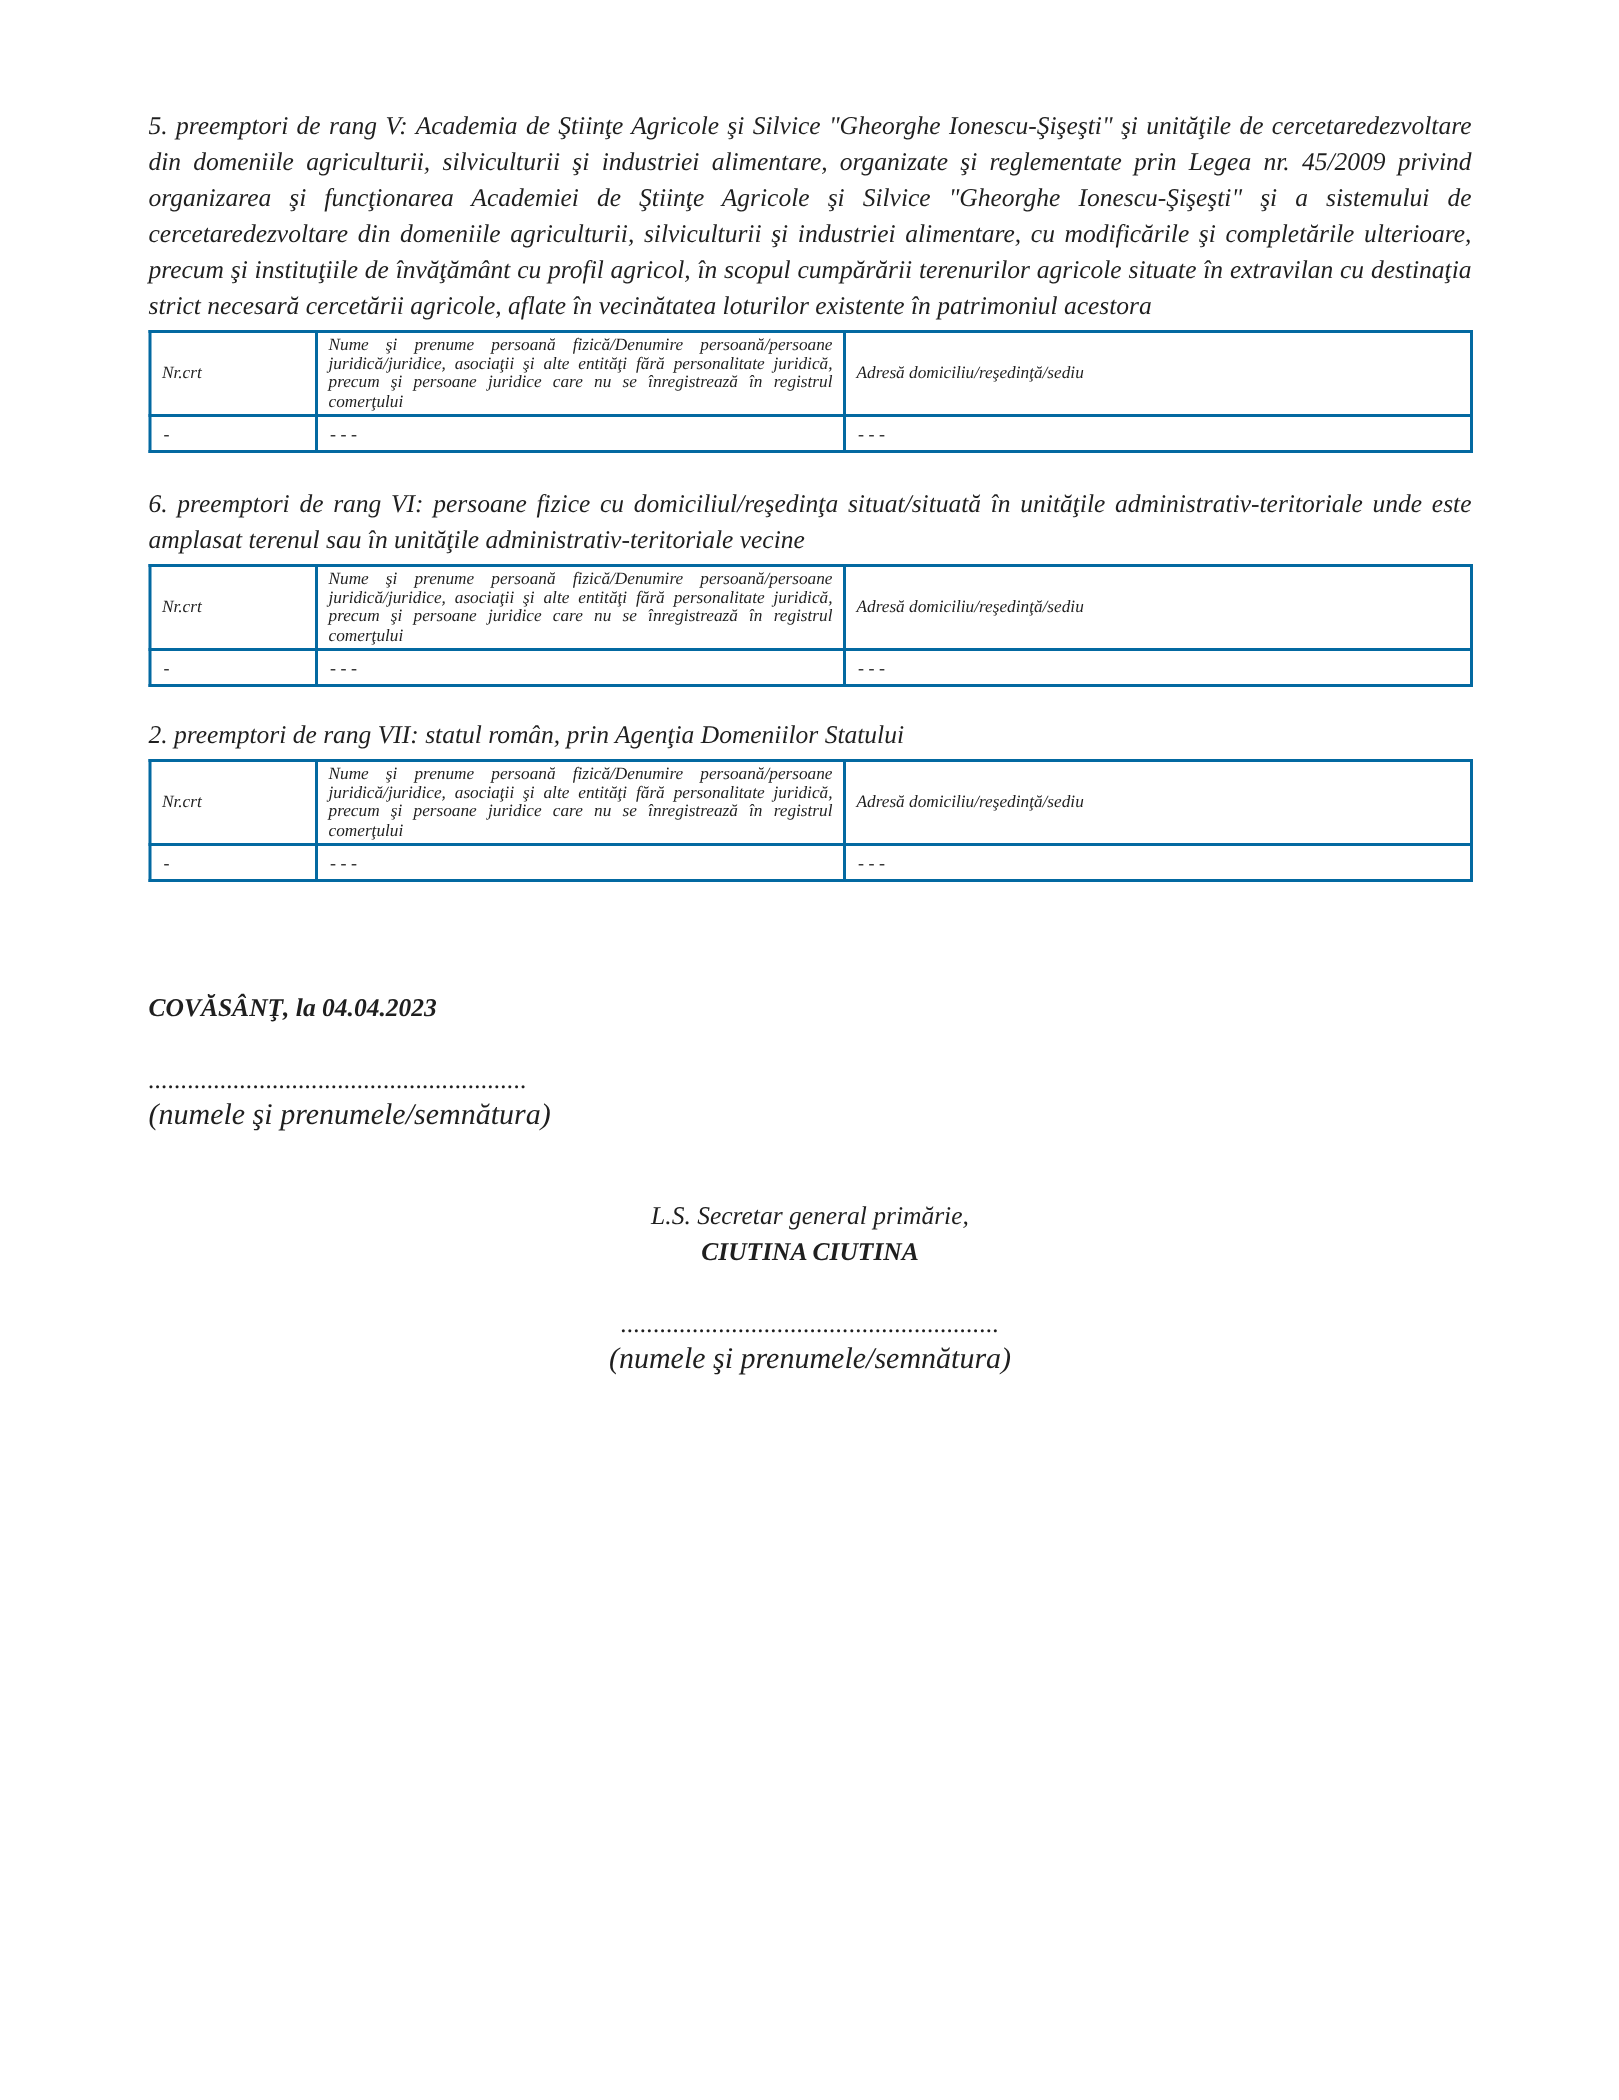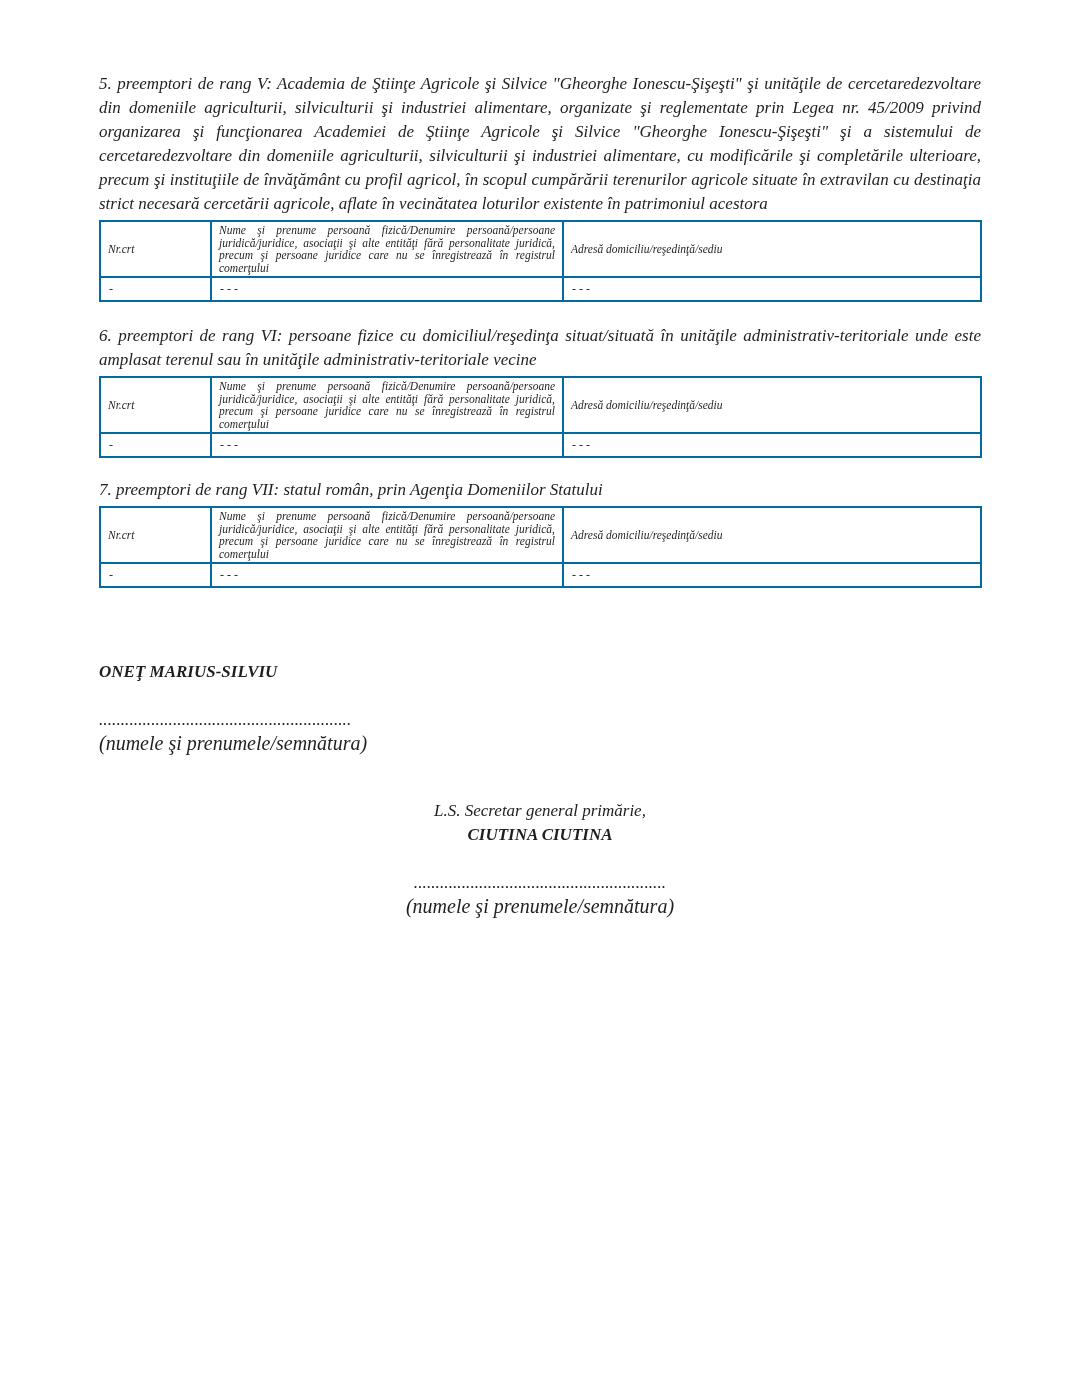--- a/index.html
+++ b/index.html
@@ -116,41 +116,41 @@
         <td class="col-adresa">Adresă domiciliu/reşedinţă/sediu</td>
       </tr>
       <tr class="data-row">
         <td class="col-nr">-</td>
         <td class="col-nume">- - -</td>
         <td class="col-adresa">- - -</td>
       </tr>
     </tbody>
       </table>
 
-    <p class="body-par sec-heading-7">7. preemptori de rang VII: statul român, prin Agenţia Domeniilor Statului</p>
+    <p class="body-par sec-heading-7">2. preemptori de rang VII: statul român, prin Agenţia Domeniilor Statului</p>
 
     <table class="preemptor-table">
       <tbody>
           <tr class="hdr-row">
         <td class="col-nr">Nr.crt</td>
         <td class="col-nume">Nume şi prenume persoană fizică/Denumire persoană/persoane juridică/juridice, asociaţii şi alte entităţi fără personalitate juridică, precum şi persoane juridice care nu se înregistrează în registrul comerţului</td>
         <td class="col-adresa">Adresă domiciliu/reşedinţă/sediu</td>
       </tr>
       <tr class="data-row">
         <td class="col-nr">-</td>
         <td class="col-nume">- - -</td>
         <td class="col-adresa">- - -</td>
       </tr>
     </tbody>
       </table>
 
     <div class="signoff">
+      <div class="place-date">COVĂSÂNŢ, la 04.04.2023</div>
 
       <div class="sig-block-1">
-        <div class="sig-name">ONEŢ MARIUS-SILVIU</div>
         <div class="sig-dots">..........................................................</div>
         <div class="sig-caption">(numele şi prenumele/semnătura)</div>
       </div>
 
       <div class="sig-block-2">
         <div class="sig-role">L.S. Secretar general primărie,</div>
         <div class="sig-name">CIUTINA CIUTINA</div>
         <div class="sig-dots">..........................................................</div>
         <div class="sig-caption">(numele şi prenumele/semnătura)</div>
       </div>

